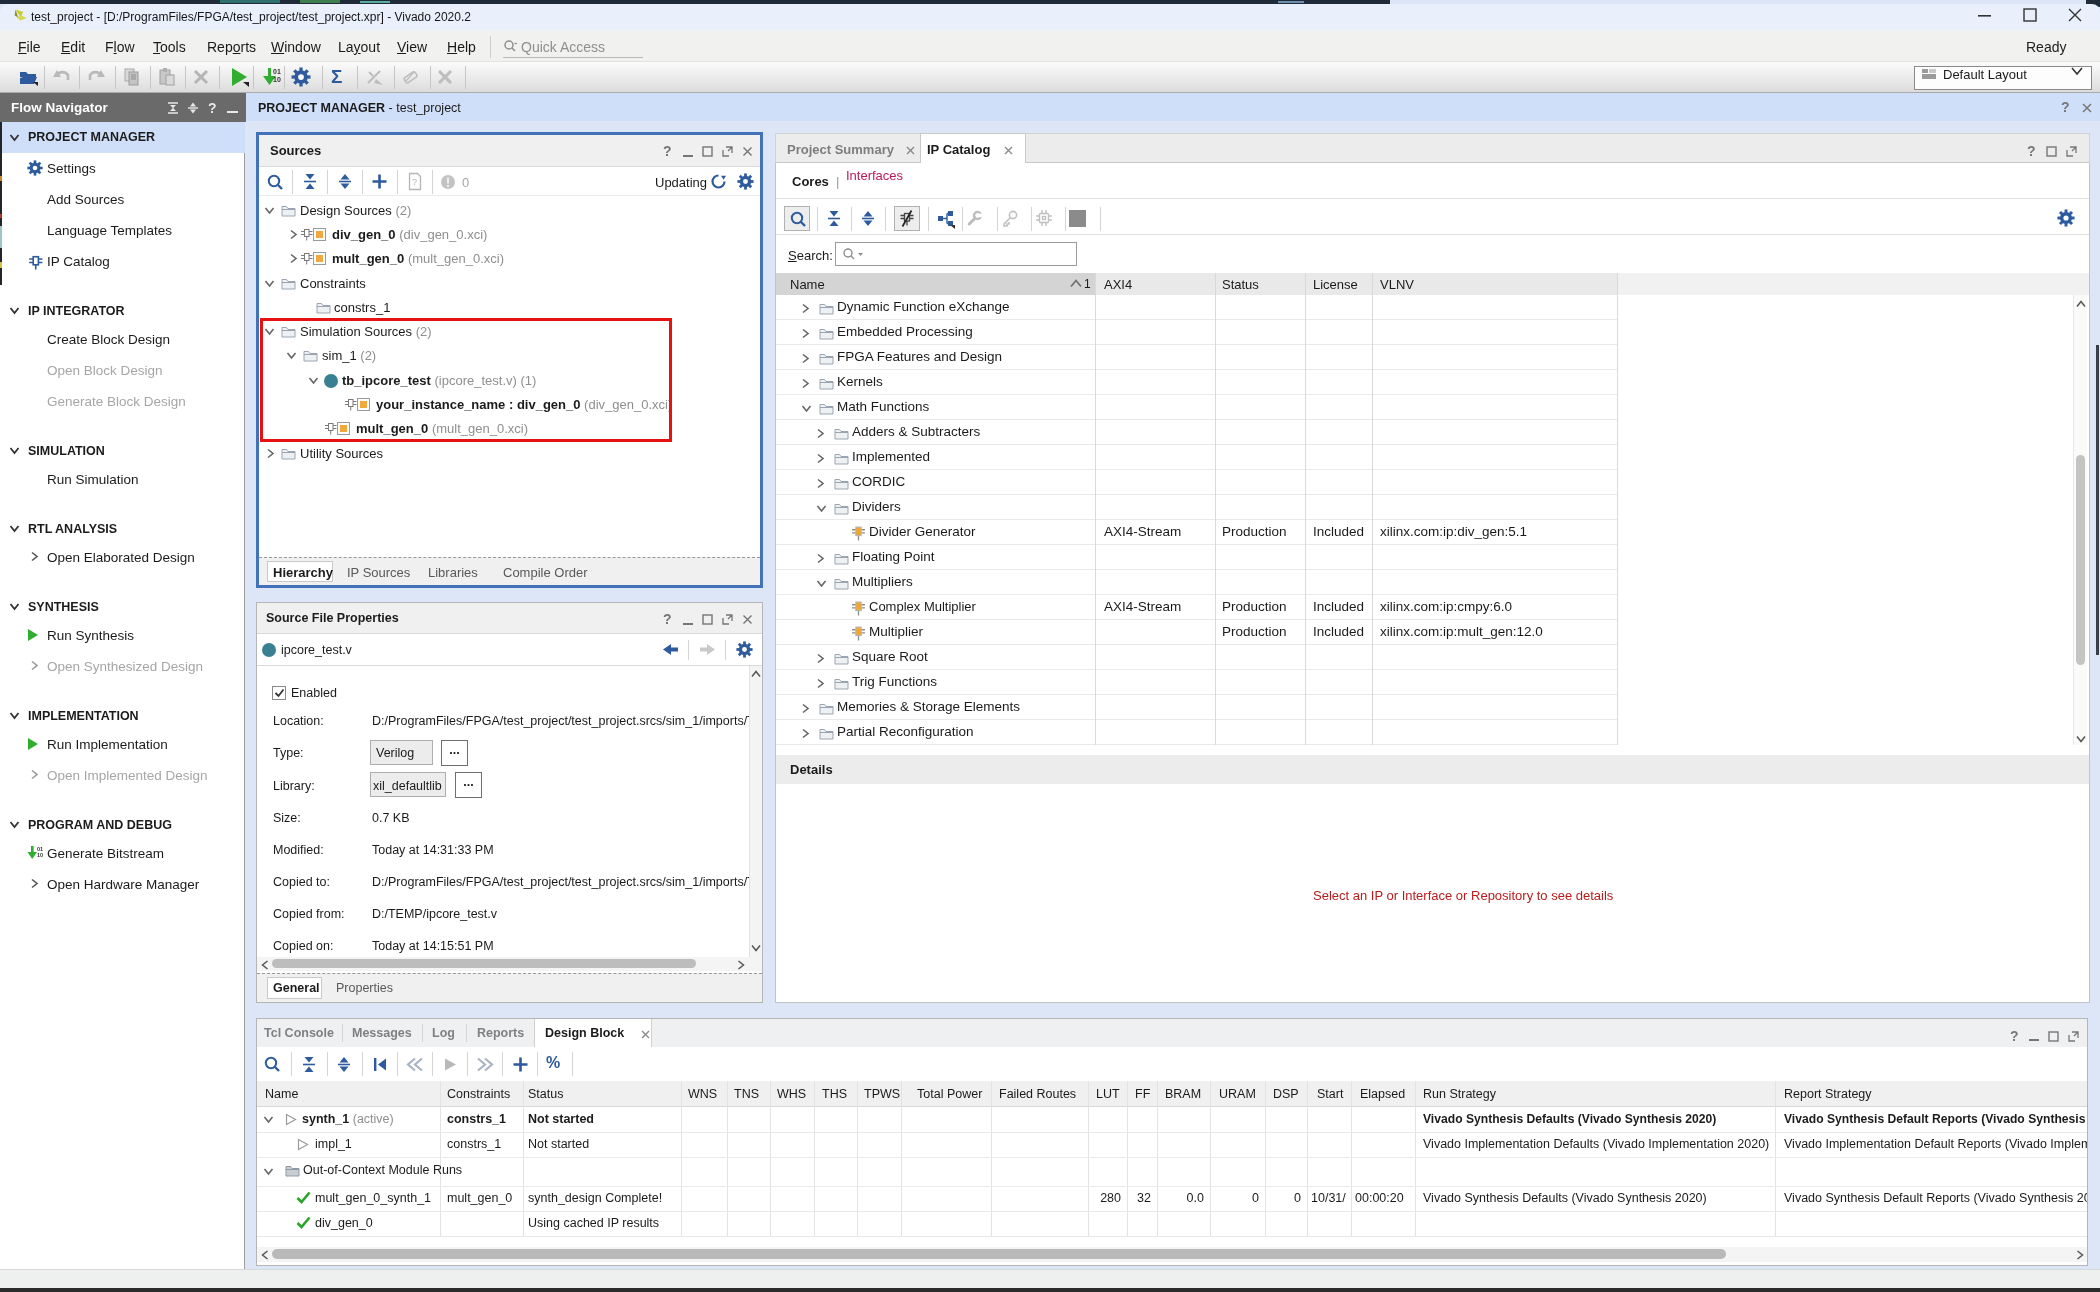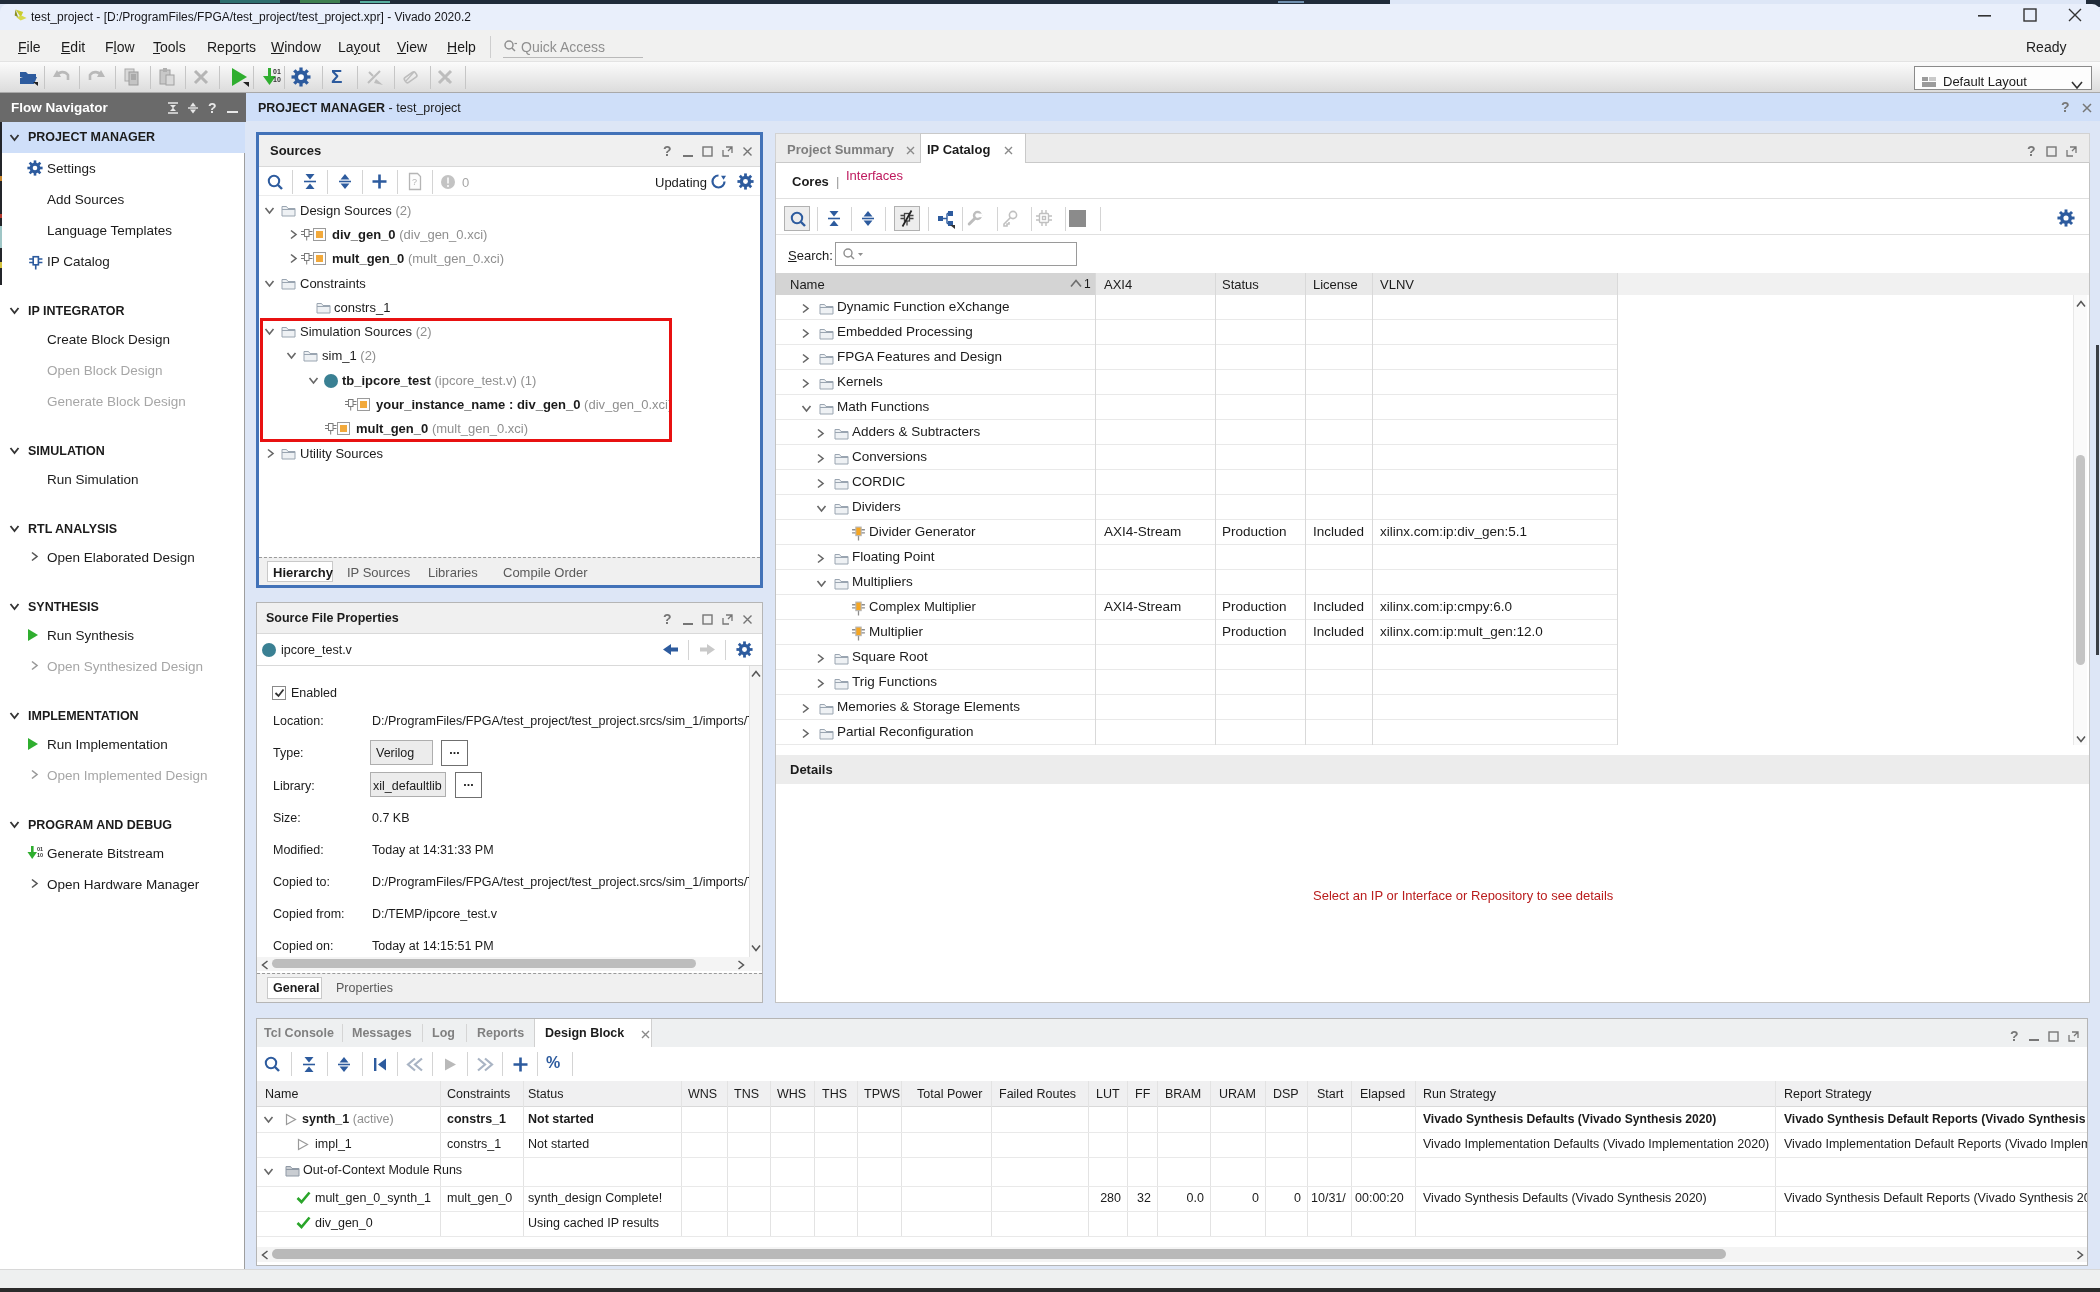--- a/index.html
+++ b/index.html
@@ -2,21 +2,21 @@
 <html><head>
 <meta charset="utf-8">
 <style>
 *{margin:0;padding:0;box-sizing:border-box}
 html,body{width:2100px;height:1292px;overflow:hidden}
 body{font-family:"Liberation Sans",sans-serif;background:#dde6f6;position:relative;font-size:13px;color:#1b1b1b}
 .abs{position:absolute}
 .b{font-weight:bold}
 .g{color:#8f8f8f}
 .g2{color:#a6a6a6}
-.row{display:flex;align-items:flex-end}
+.row{display:flex;align-items:flex-start}
 .u{text-decoration:underline}
 .ell{white-space:nowrap;overflow:hidden}
 #flownav div{font-size:13.5px}
 #flownav div.b{font-size:12.5px}
 #sfp div{font-size:12.5px}
 #bottompanel div{font-size:12.5px}
 .sq{display:inline-block;transform:scaleX(0.97);transform-origin:0 50%;white-space:nowrap}
 </style>
 </head>
 <body>
@@ -776,21 +776,21 @@
         <path d="M1 5.5 h13" stroke="#9aa5b1"></path>
       </svg>
       <div class="abs" style="left:852px;top:424px;font-size:13.5px">Adders &amp; Subtracters</div>
       <svg class="abs" style="left:816px;top:453px" width="9" height="11" viewBox="0 0 9 11">
         <path d="M2 1.5 L7 5.5 L2 9.5" fill="none" stroke="#666" stroke-width="1.6"></path>
       </svg>
       <svg class="abs" style="left:834px;top:452px" width="15" height="13" viewBox="0 0 15 13">
         <path d="M1 2.5 h4.5 l1.5 2 h7 v7.5 h-13 z" fill="#eef1f4" stroke="#9aa5b1"></path>
         <path d="M1 5.5 h13" stroke="#9aa5b1"></path>
       </svg>
-      <div class="abs" style="left:852px;top:449px;font-size:13.5px">Conversions</div>
+      <div class="abs" style="left:852px;top:449px;font-size:13.5px">Implemented</div>
       <svg class="abs" style="left:816px;top:478px" width="9" height="11" viewBox="0 0 9 11">
         <path d="M2 1.5 L7 5.5 L2 9.5" fill="none" stroke="#666" stroke-width="1.6"></path>
       </svg>
       <svg class="abs" style="left:834px;top:477px" width="15" height="13" viewBox="0 0 15 13">
         <path d="M1 2.5 h4.5 l1.5 2 h7 v7.5 h-13 z" fill="#eef1f4" stroke="#9aa5b1"></path>
         <path d="M1 5.5 h13" stroke="#9aa5b1"></path>
       </svg>
       <div class="abs" style="left:852px;top:474px;font-size:13.5px">CORDIC</div>
       <svg class="abs" style="left:816px;top:504px" width="11" height="9" viewBox="0 0 11 9">
         <path d="M1.5 2 L5.5 7 L9.5 2" fill="none" stroke="#666" stroke-width="1.6"></path>

